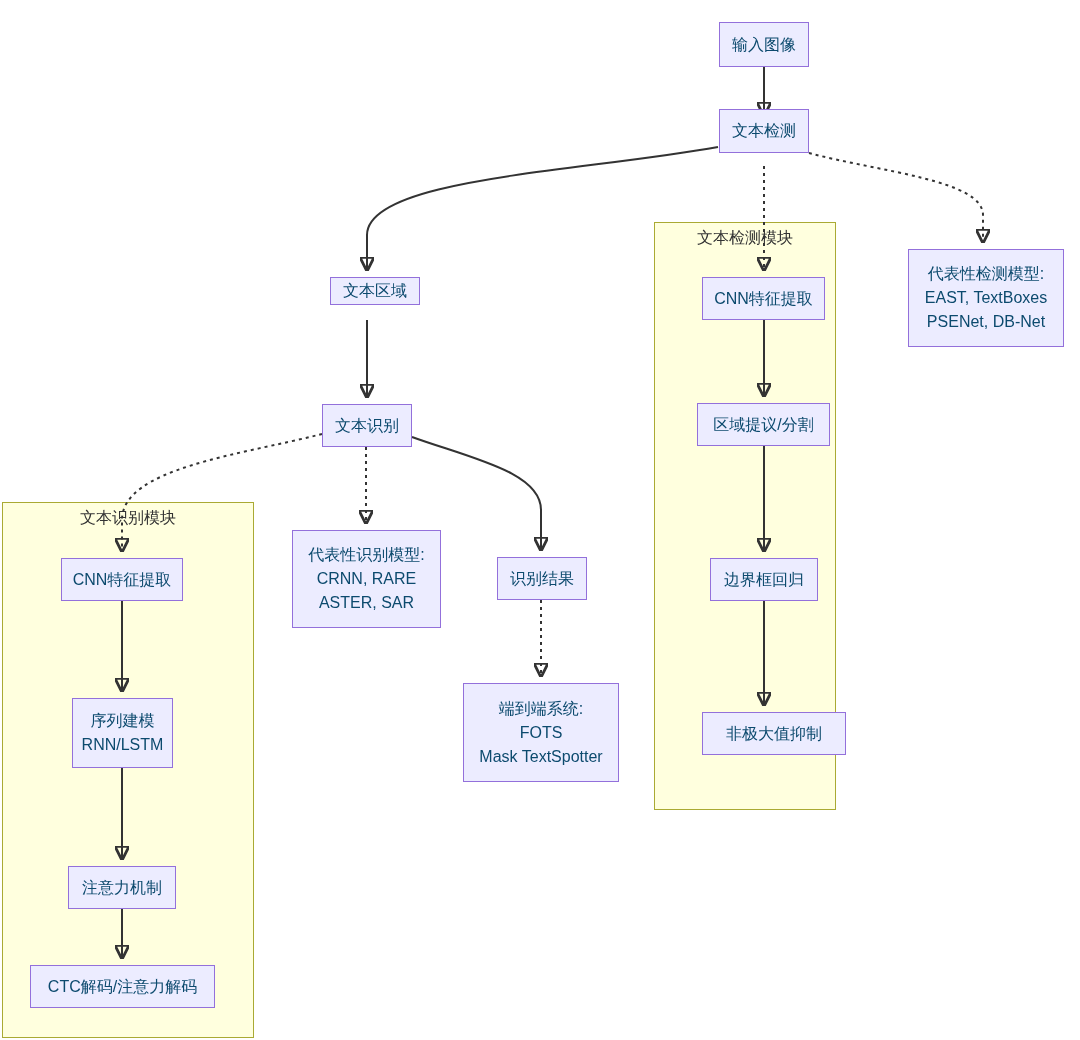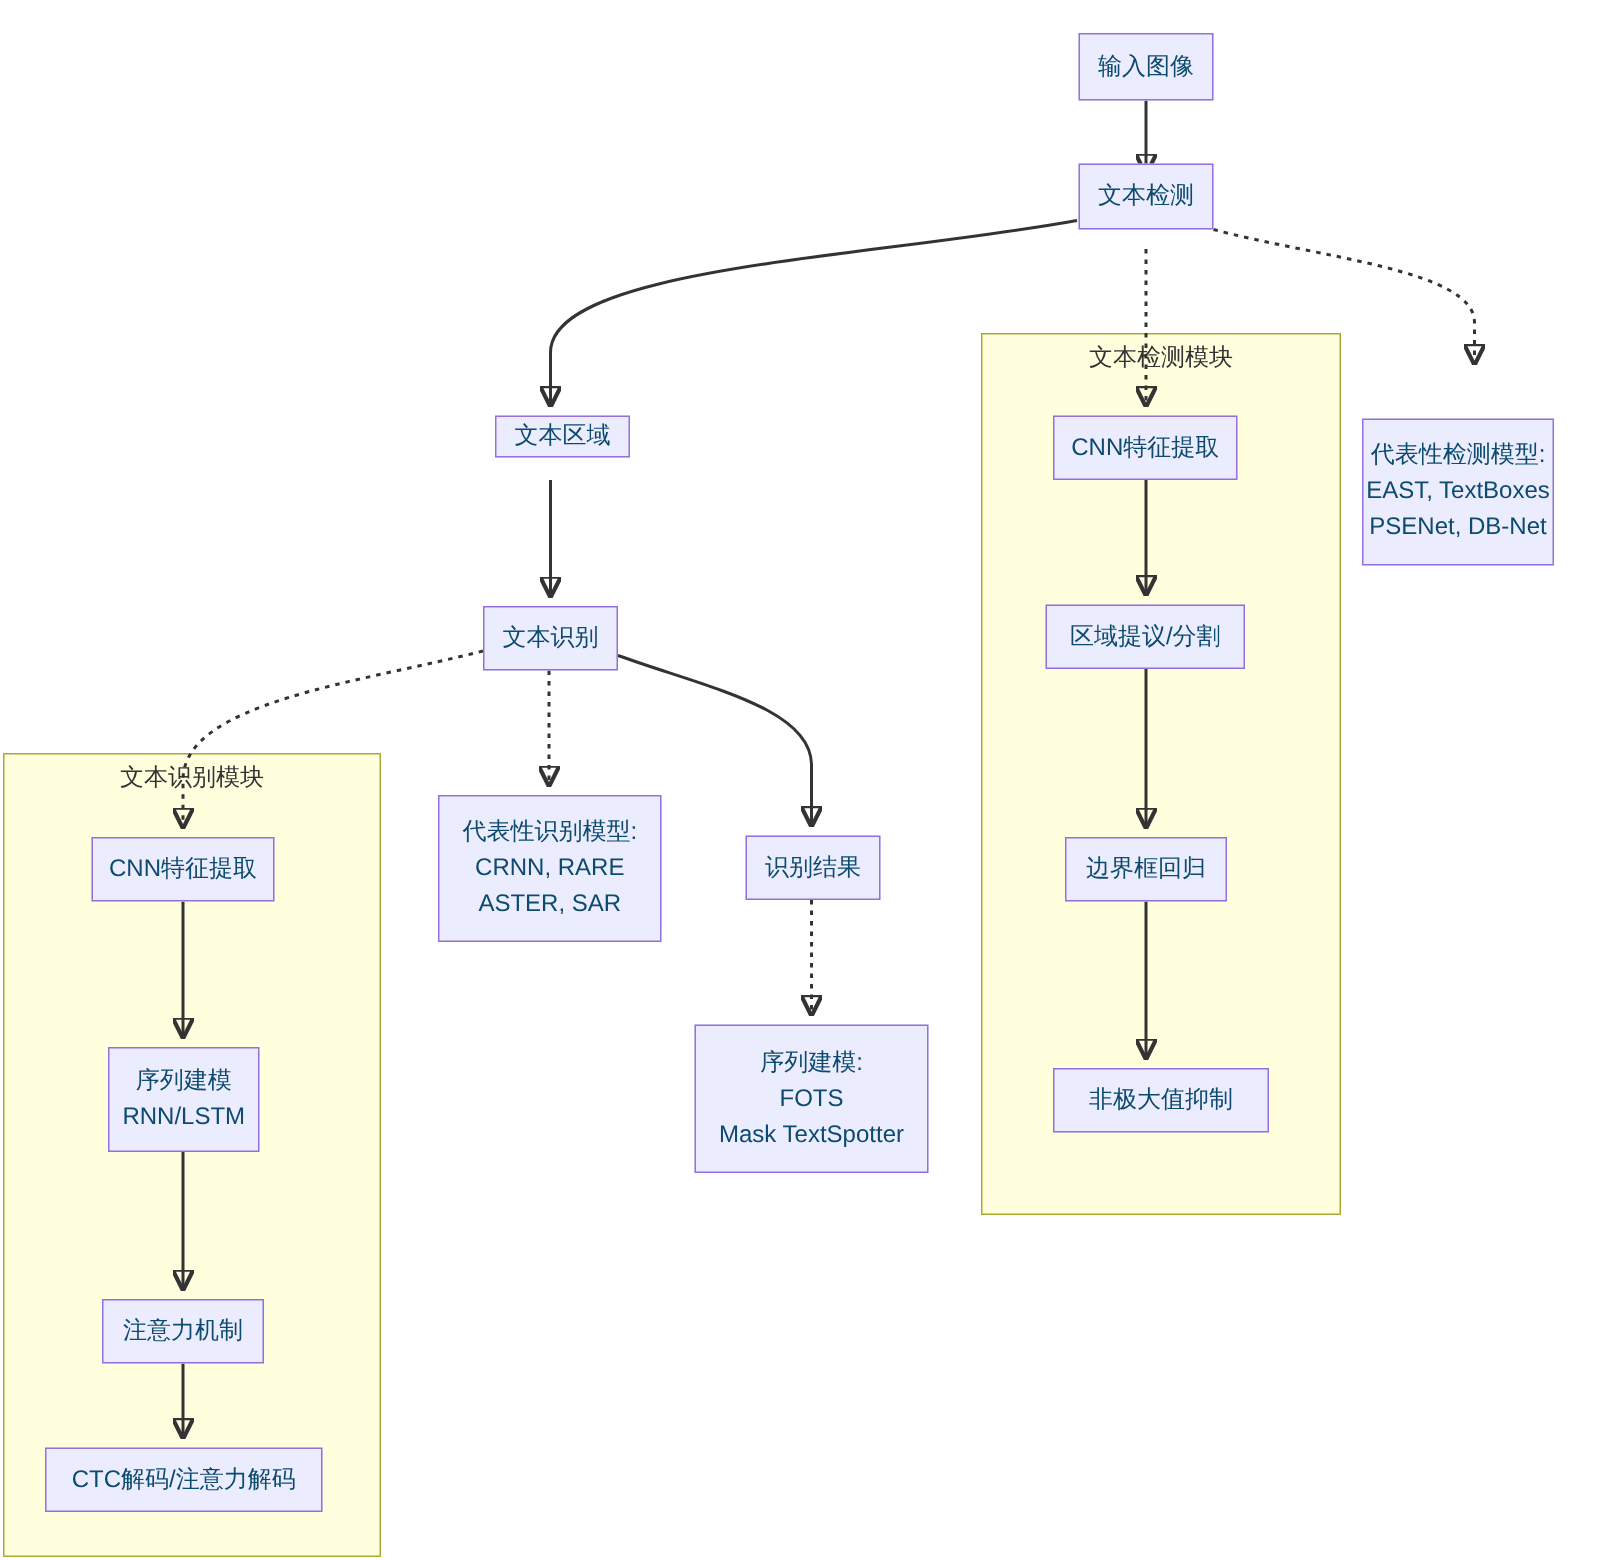--- a/index.html
+++ b/index.html
@@ -53,21 +53,21 @@
     line-height: 24px;
     color: #0c4a6e;
     white-space: pre-line;
   }
 </style>
 </head>
 <body>
 
 <div class="canvas">
 
-  <div class="subgraph" style="left:654px; top:222px; width:240px; height:588px;">
+  <div class="subgraph" style="left:654px; top:222px; width:182px; height:588px;">
     <div class="subgraph-title">文本检测模块</div>
   </div>
 
   <div class="subgraph" style="left:2px; top:502px; width:252px; height:536px;">
     <div class="subgraph-title">文本识别模块</div>
   </div>
 
   <svg class="edges" width="1080" height="1040" viewBox="0 0 1080 1040">
     <defs>
       <marker id="arrow" viewBox="0 0 10 10" refX="9" refY="5" markerWidth="7" markerHeight="7" orient="auto-start-reverse">
@@ -107,39 +107,39 @@
   </svg>
 
   <div class="node" style="left:719px; top:22px; width:90px; height:45px;">输入图像</div>
 
   <div class="node" style="left:719px; top:109px; width:90px; height:44px;">文本检测</div>
 
   <div class="node" style="left:330px; top:277px; width:90px; height:28px;">文本区域</div>
 
   <div class="node" style="left:322px; top:404px; width:90px; height:43px;">文本识别</div>
 
-  <div class="node" style="left:908px; top:249px; width:128px; height:98px;margin-top:30px;">代表性检测模型:
+  <div class="node" style="left:908px; top:249px; width:156px; height:98px;">代表性检测模型:
 EAST, TextBoxes
 PSENet, DB-Net</div>
 
   <div class="node" style="left:702px; top:277px; width:123px; height:43px;">CNN特征提取</div>
 
   <div class="node" style="left:697px; top:403px; width:133px; height:43px;">区域提议/分割</div>
 
   <div class="node" style="left:710px; top:558px; width:108px; height:43px;">边界框回归</div>
 
   <div class="node" style="left:702px; top:712px; width:144px; height:43px;">非极大值抑制</div>
 
   <div class="node" style="left:292px; top:530px; width:149px; height:98px;">代表性识别模型:
 CRNN, RARE
 ASTER, SAR</div>
 
   <div class="node" style="left:497px; top:557px; width:90px; height:43px;">识别结果</div>
 
-  <div class="node" style="left:463px; top:683px; width:156px; height:99px;">序列建模:
+  <div class="node" style="left:463px; top:683px; width:156px; height:99px;">端到端系统:
 FOTS
 Mask TextSpotter</div>
 
   <div class="node" style="left:61px; top:558px; width:122px; height:43px;">CNN特征提取</div>
 
   <div class="node" style="left:68px; top:866px; width:108px; height:43px;">注意力机制</div>
 
   <div class="node" style="left:72px; top:698px; width:101px; height:70px;">序列建模
 RNN/LSTM</div>
 

